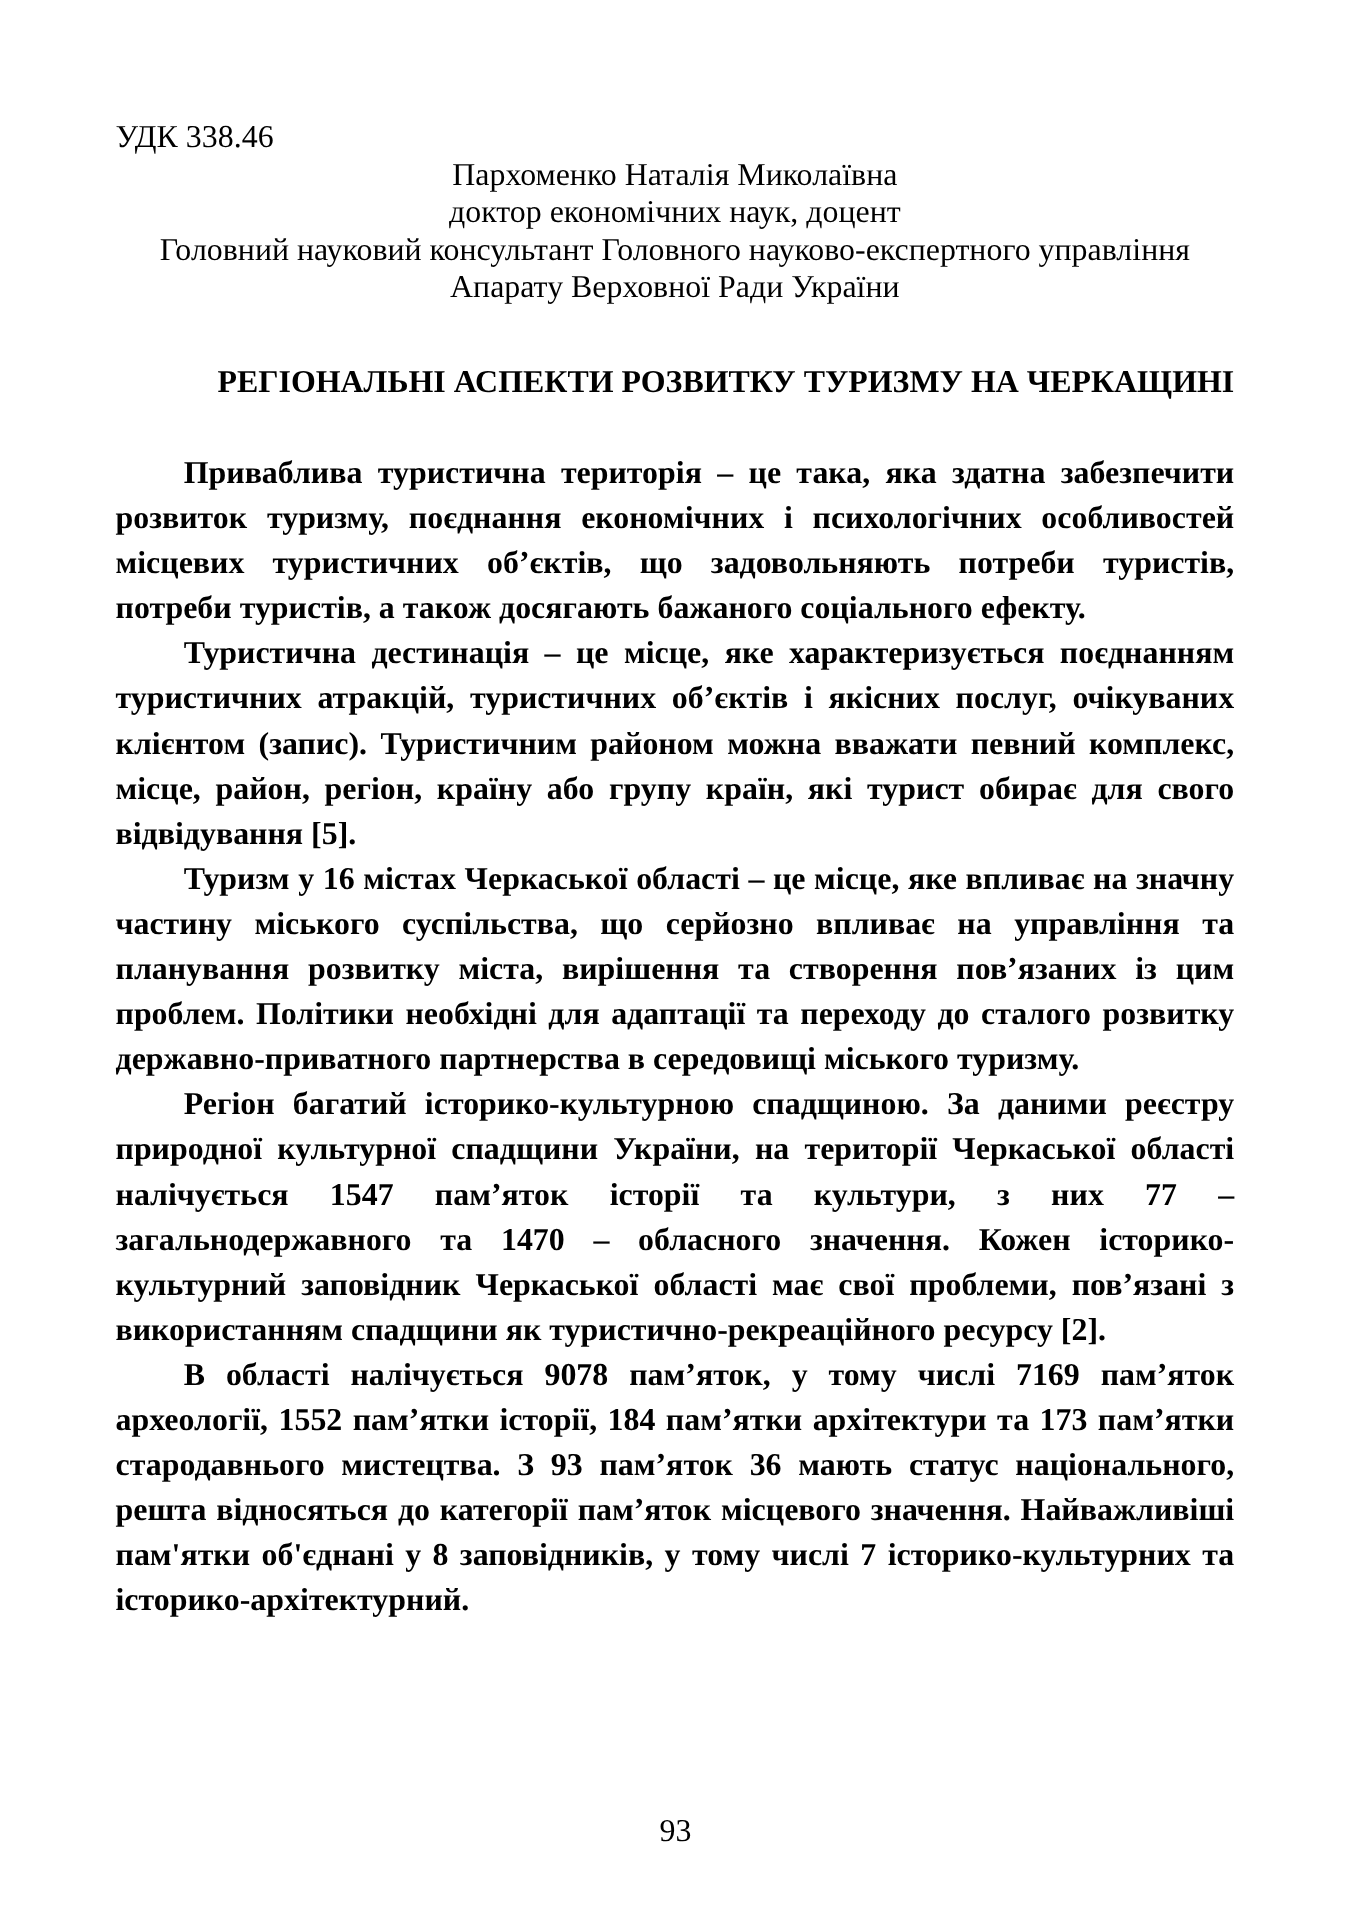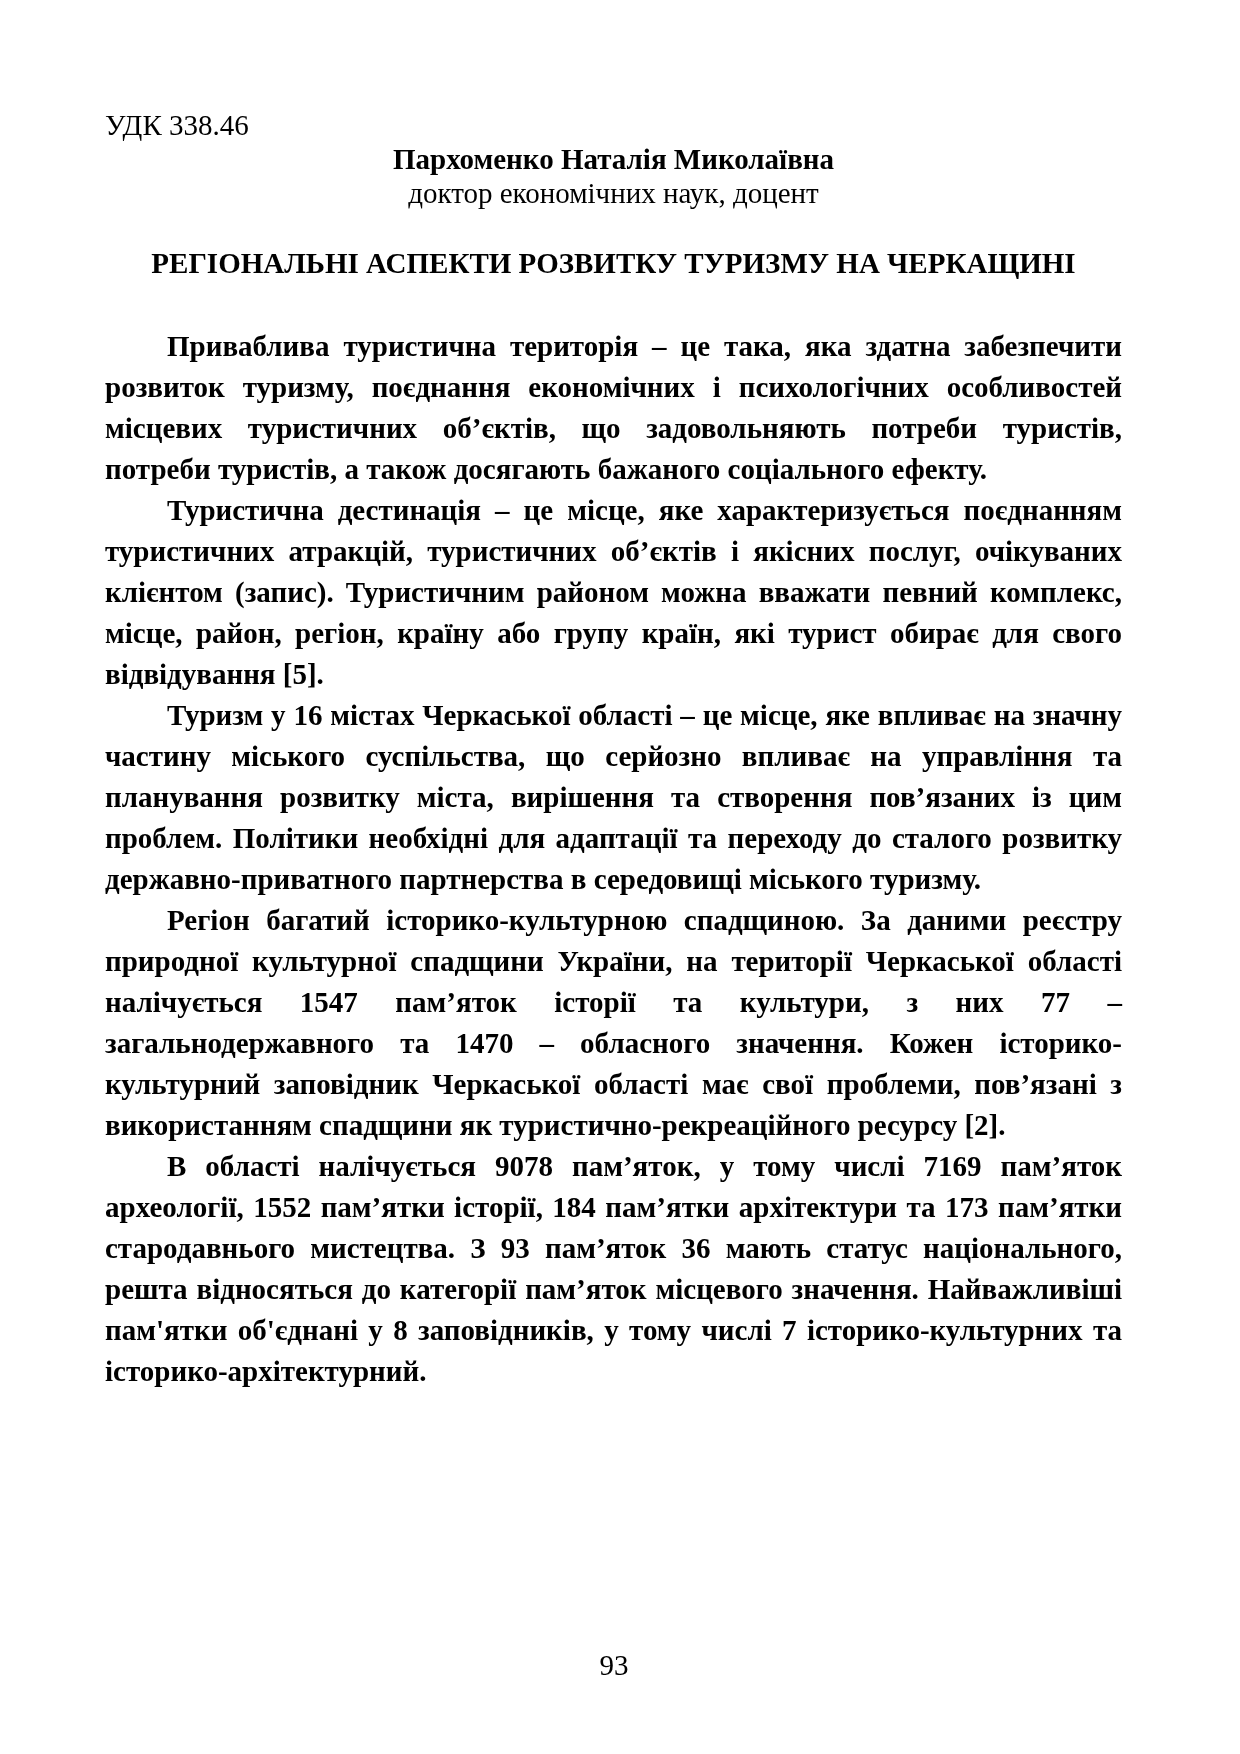--- a/index.html
+++ b/index.html
@@ -21,27 +21,27 @@
   }
   .udc {
     text-align: left;
     line-height: 34px;
   }
   .author-block {
     text-align: center;
     line-height: 34px;
   }
   .author-name {
-    font-weight: bold;
+    font-weight: normal;
   }
   .article-title {
-    margin: 36px 0 46px 0;
+    margin: 52px 0 46px 0;
     font-size: 29px;
     font-weight: bold;
-    text-align: center;
+    text-align: right;
     line-height: 34px;
   }
   .article-body p {
     margin: 0;
     text-align: justify;
     text-indent: 62px;
     line-height: 41px;
     font-weight: bold;
   }
   .page-number {
@@ -56,20 +56,21 @@
 </head>
 <body>
 
 <div class="page">
 
   <div class="udc">УДК 338.46</div>
 
   <div class="author-block">
     <div class="author-name">Пархоменко Наталія Миколаївна</div>
     <div>доктор економічних наук, доцент</div>
+    <div>Головний науковий консультант Головного науково-експертного управління Апарату Верховної Ради України</div>
   </div>
 
   <h1 class="article-title">РЕГІОНАЛЬНІ АСПЕКТИ РОЗВИТКУ ТУРИЗМУ НА ЧЕРКАЩИНІ</h1>
 
   <div class="article-body">
     <p>Приваблива туристична територія – це така, яка здатна забезпечити розвиток туризму, поєднання економічних і психологічних особливостей місцевих туристичних об’єктів, що задовольняють потреби туристів, потреби туристів, а також досягають бажаного соціального ефекту.</p>
     <p>Туристична дестинація – це місце, яке характеризується поєднанням туристичних атракцій, туристичних об’єктів і якісних послуг, очікуваних клієнтом (запис). Туристичним районом можна вважати певний комплекс, місце, район, регіон, країну або групу країн, які турист обирає для свого відвідування [5].</p>
     <p>Туризм у 16 містах Черкаської області – це місце, яке впливає на значну частину міського суспільства, що серйозно впливає на управління та планування розвитку міста, вирішення та створення пов’язаних із цим проблем. Політики необхідні для адаптації та переходу до сталого розвитку державно-приватного партнерства в середовищі міського туризму.</p>
     <p>Регіон багатий історико-культурною спадщиною. За даними реєстру природної культурної спадщини України, на території Черкаської області налічується 1547 пам’яток історії та культури, з них 77 – загальнодержавного та 1470 – обласного значення. Кожен історико-культурний заповідник Черкаської області має свої проблеми, пов’язані з використанням спадщини як туристично-рекреаційного ресурсу [2].</p>
     <p>В області налічується 9078 пам’яток, у тому числі 7169 пам’яток археології, 1552 пам’ятки історії, 184 пам’ятки архітектури та 173 пам’ятки стародавнього мистецтва. З 93 пам’яток 36 мають статус національного, решта відносяться до категорії пам’яток місцевого значення. Найважливіші пам'ятки об'єднані у 8 заповідників, у тому числі 7 історико-культурних та історико-архітектурний.</p>

